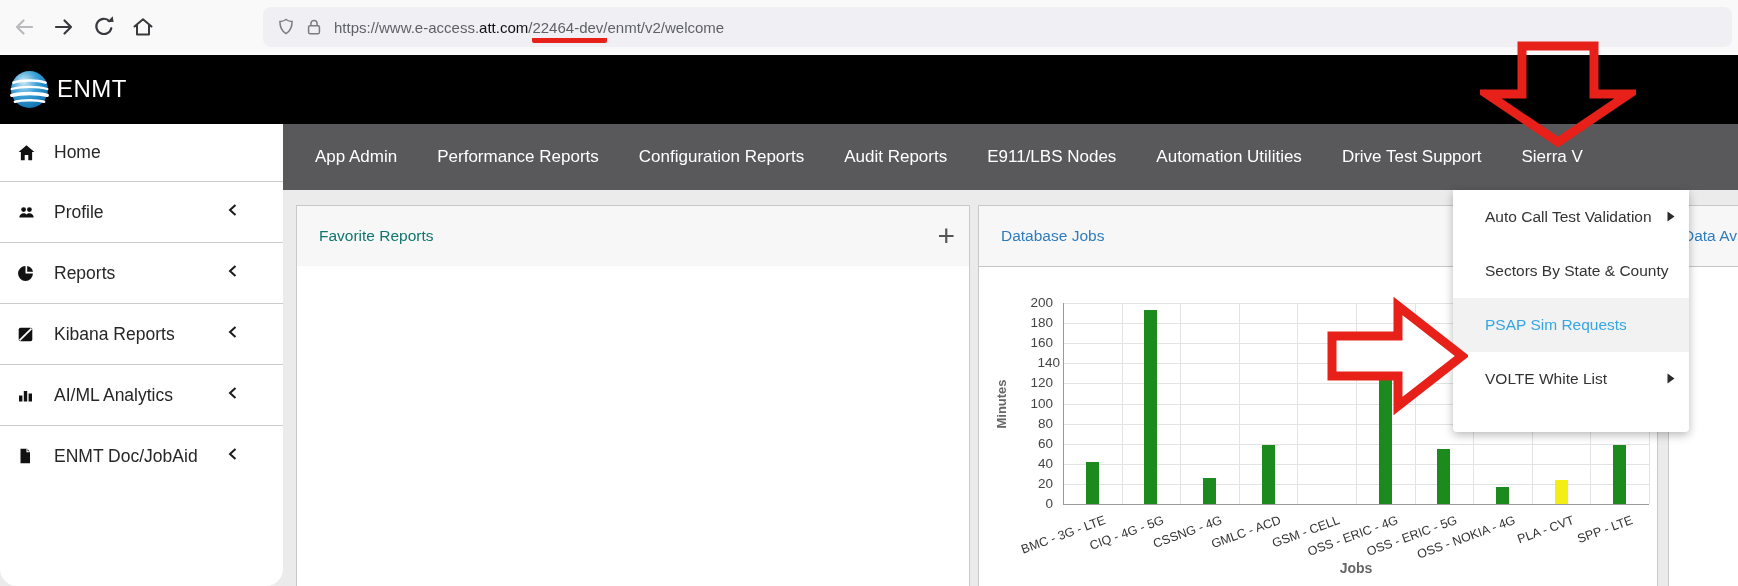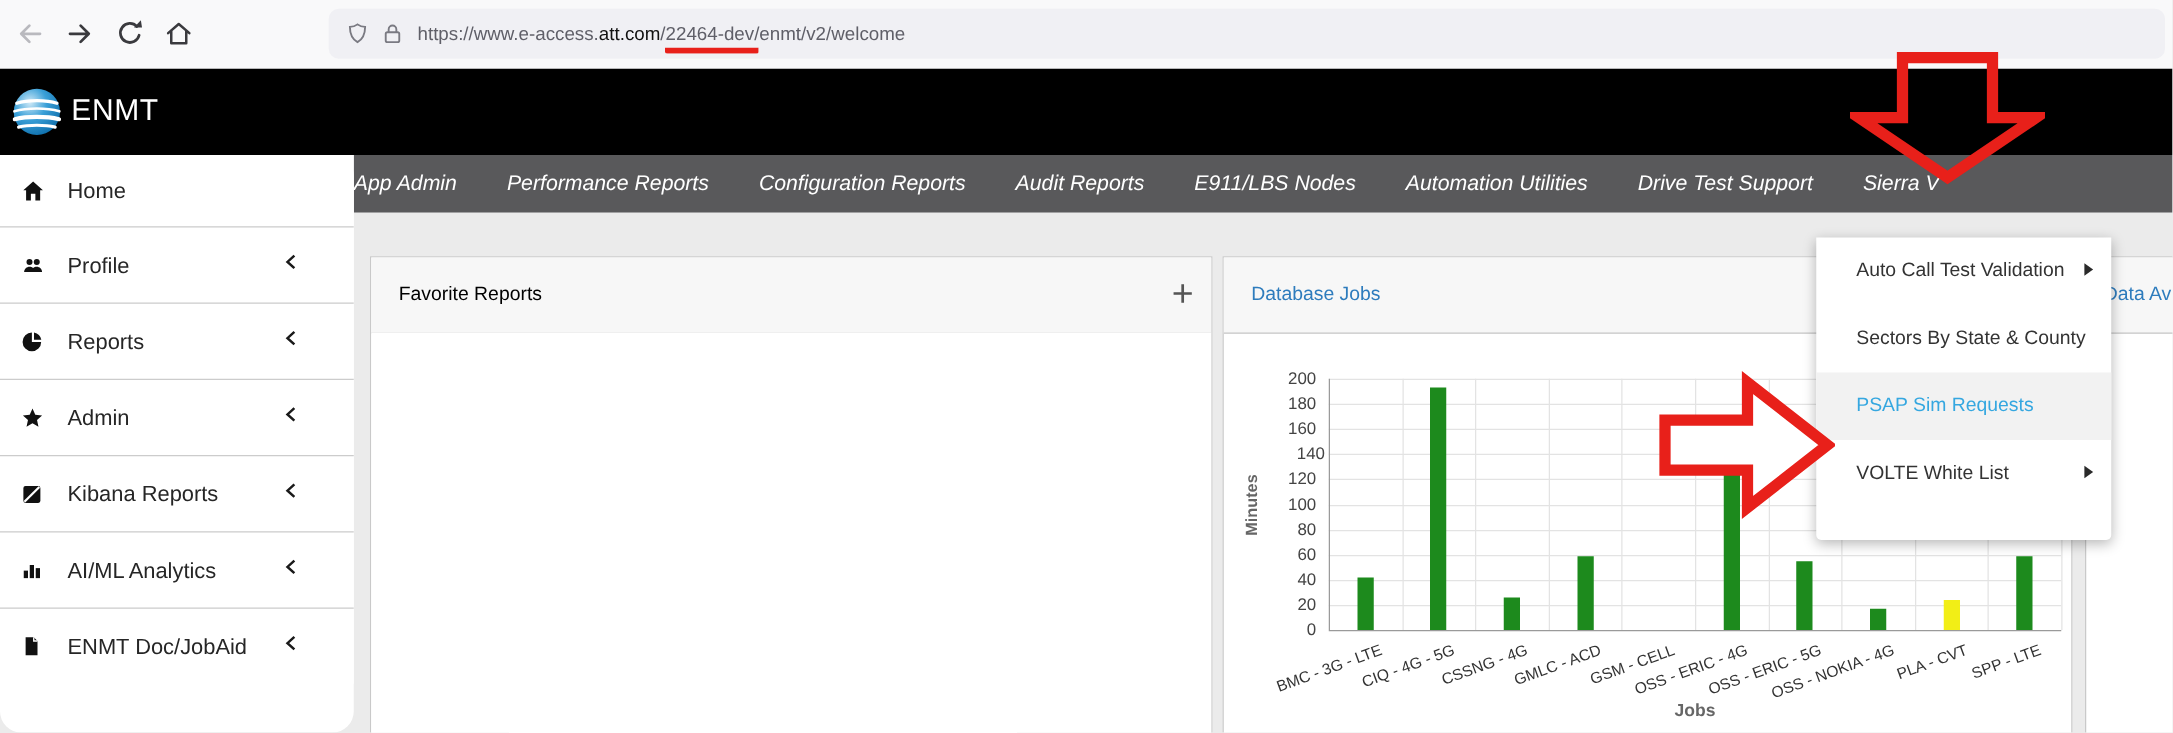--- a/index.html
+++ b/index.html
@@ -18,41 +18,41 @@
   .urlbar .badge{width:20px;height:20px;flex:0 0 auto;}
   .url-text{font-size:15px;color:#5f5f68;white-space:nowrap;margin-left:10px;}
   .url-dark{color:#111;font-weight:500;}
   .url-underline{border-bottom:5px solid #e8201a;padding-bottom:2px;border-radius:2px;}
   
   .appheader{position:absolute;left:0;top:55px;width:1738px;height:69px;background:#000;}
   .brand-title{position:absolute;left:57px;top:20px;color:#fff;font-size:24px;font-weight:500;letter-spacing:.5px;}
   .globe{position:absolute;left:10px;top:15px;}
   
   .topnav{
-    position:absolute;left:283px;top:124px;right:0;height:46px;background:#59595b;
-    display:flex;align-items:center;gap:40px;overflow:hidden;font-style:italic;
+    position:absolute;left:283px;top:124px;right:0;height:66px;background:#59595b;
+    display:flex;align-items:center;gap:40px;padding-left:32px;overflow:hidden;
   }
   .nav-item{color:#fff;font-size:17px;font-weight:500;white-space:nowrap;cursor:pointer;flex:0 0 auto;}
   
   .sidebar{position:absolute;left:0;top:124px;width:283px;height:462px;background:#fff;border-radius:17px;}
   .sb-item{height:60px;display:flex;align-items:center;position:relative;padding-left:17px;background:#fff;}
   .sb-item:first-child{height:57px;}
   .sb-item + .sb-item{border-top:1px solid #ccc;}
   .sb-item .sb-icon{width:20px;height:18px;flex:0 0 auto;display:flex;align-items:center;}
   .sb-item .sb-label{margin-left:17px;font-size:17.5px;color:#262626;}
   .sb-item.wide-icon{padding-left:9px;}
   .sb-item.wide-icon .sb-label{margin-left:7px;}
   .sb-chevron{position:absolute;right:44px;top:50%;transform:translateY(-50%);}
   
   .panel{position:absolute;top:205px;background:#fff;border:1px solid #c9c9c9;}
   .panel-header{
     height:60px;background:#f7f7f7;border-bottom:1px solid #c6c6c6;
     display:flex;align-items:center;position:relative;
   }
-  .panel-title{font-size:15.5px;margin-left:22px;color:#000000;}
+  .panel-title{font-size:15.5px;margin-left:22px;color:#0f766e;}
   .panel-title.blue{color:#2e7cbd;}
   .plus-btn{
     position:absolute;right:10px;top:50%;transform:translateY(-50%);
     font-size:30px;font-weight:300;color:#555;line-height:1;cursor:pointer;padding:0 4px;
   }
   
   #chart{position:absolute;left:0;top:60px;right:0;bottom:0;}
   .gridline{position:absolute;background:#e3e3e3;}
   .axisline{position:absolute;background:#9a9a9a;}
   .ytick{position:absolute;font-size:13.5px;color:#444;text-align:right;width:40px;line-height:16px;}
@@ -155,31 +155,20 @@
         </svg></span>
     </div>
     <div class="sb-item">
       <span class="sb-icon">
         <svg width="17" height="17" viewBox="0 0 16 16">
           <path d="M8 1 A7 7 0 1 0 15 8 L8 8 Z" fill="#111"></path>
           <path d="M9.6 6.4 L9.6 0.9 A7 7 0 0 1 15.1 6.4 Z" fill="#111"></path>
         </svg>
       </span>
       <span class="sb-label">Reports</span>
-      <span class="sb-chevron"><svg width="13" height="16" viewBox="0 0 13 16">
-          <polyline points="9.5,3 4,8 9.5,13" fill="none" stroke="#1a1a1a" stroke-width="2"></polyline>
-        </svg></span>
-    </div>
-    <div class="sb-item">
-      <span class="sb-icon">
-        <svg width="18" height="17" viewBox="0 0 16 16">
-          <polygon points="8,0.8 10.1,5.4 15.2,6 11.4,9.4 12.5,14.4 8,11.8 3.5,14.4 4.6,9.4 0.8,6 5.9,5.4" fill="#111"></polygon>
-        </svg>
-      </span>
-      <span class="sb-label">Admin</span>
       <span class="sb-chevron"><svg width="13" height="16" viewBox="0 0 13 16">
           <polyline points="9.5,3 4,8 9.5,13" fill="none" stroke="#1a1a1a" stroke-width="2"></polyline>
         </svg></span>
     </div>
     <div class="sb-item">
       <span class="sb-icon">
         <svg width="17" height="17" viewBox="0 0 16 16">
           <rect x="1.6" y="1.6" width="12.8" height="12.8" rx="1.6" fill="#111"></rect>
           <path d="M2.4 13.6 L13.6 2.4" stroke="#fff" stroke-width="1.7"></path>
         </svg>

